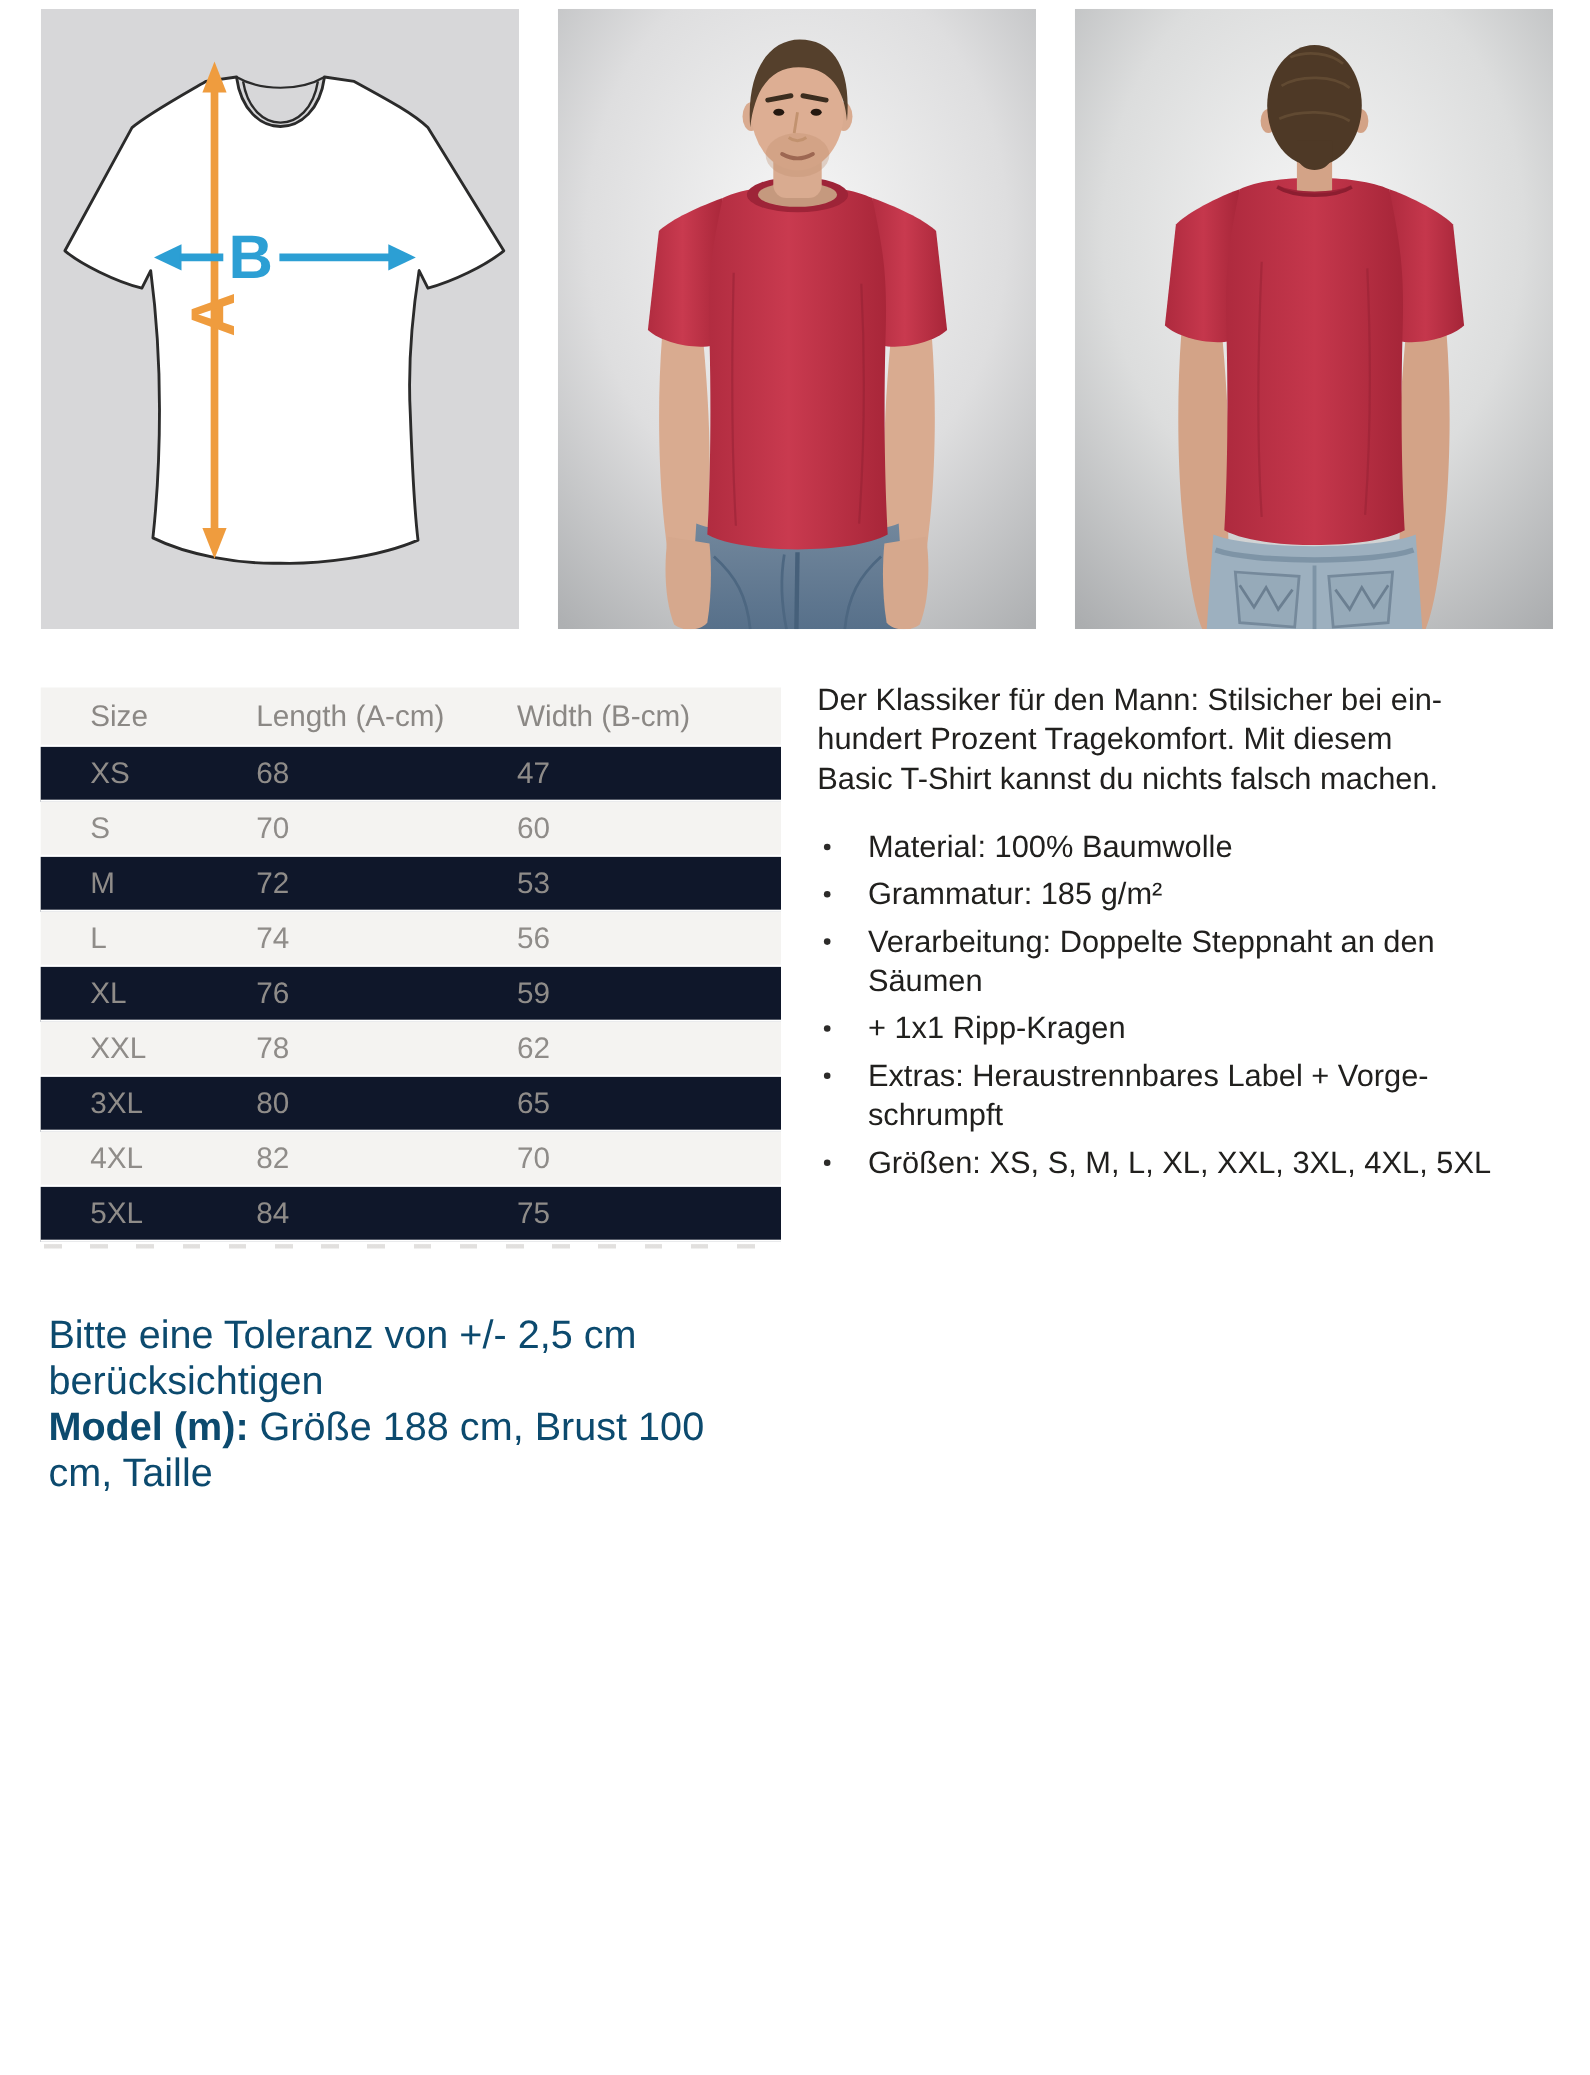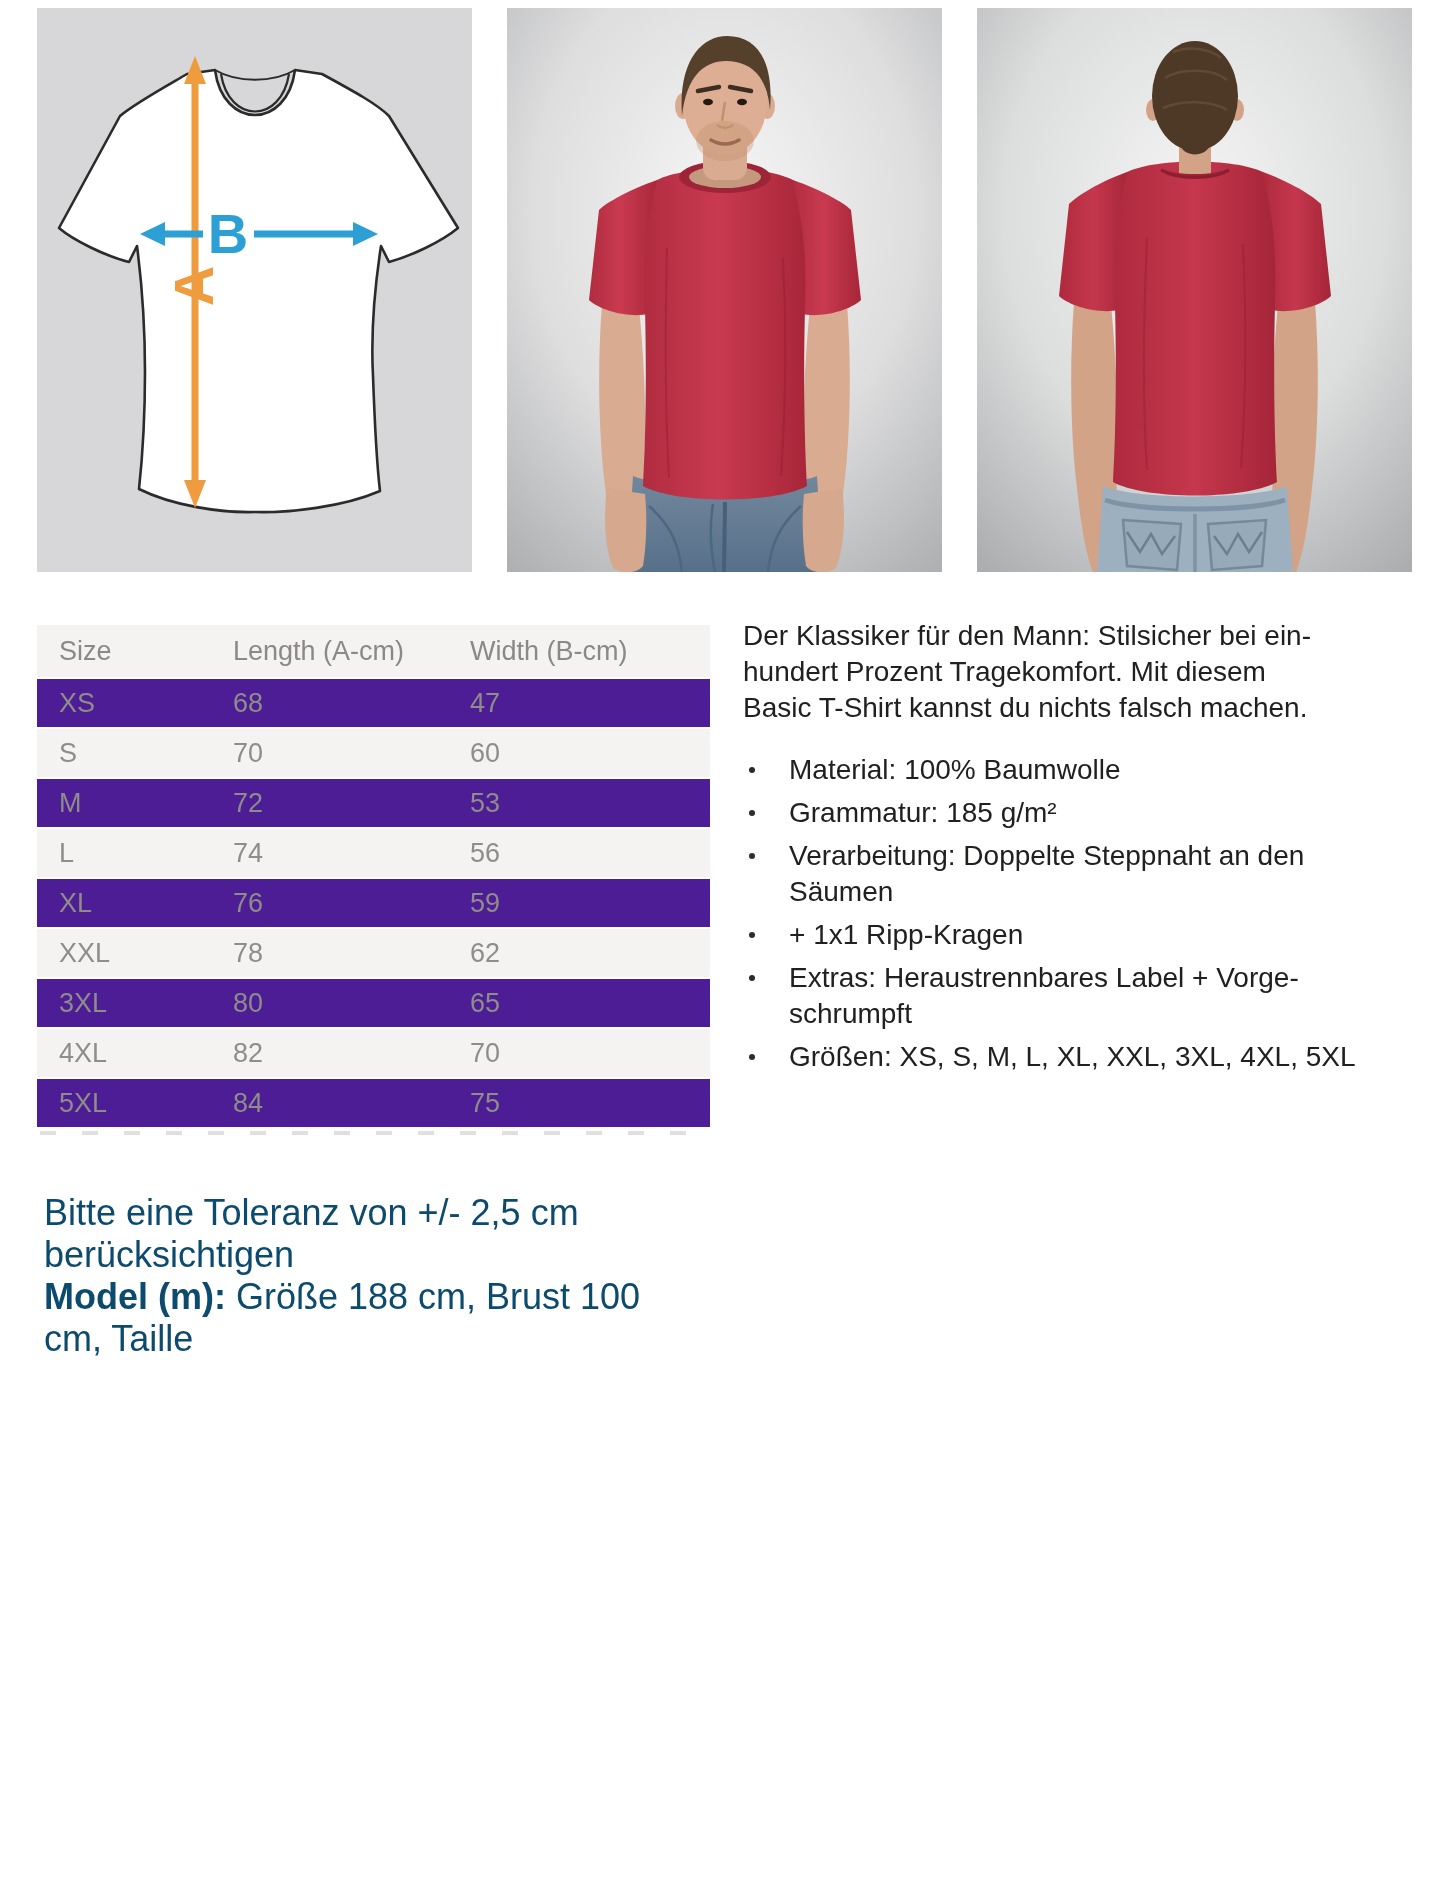--- a/index.html
+++ b/index.html
@@ -4,23 +4,23 @@
 <style>
   html,body{margin:0;padding:0;background:#ffffff;}
   body{width:1445px;height:1886px;position:relative;font-family:"Liberation Sans","DejaVu Sans",sans-serif;color:#21201e;}
   
   .imgbox{position:absolute;top:8px;width:435px;height:564px;overflow:hidden;}
   .imgbox svg{display:block;width:435px;height:564px;}
   
   .sizetable{position:absolute;left:37px;top:625px;width:673px;}
   .trow{display:flex;height:50px;border-bottom:2px solid #ffffff;box-sizing:border-box;align-items:center;font-size:27px;color:#8f8c89;}
   .trow.head{height:54px;background:#f4f3f1;color:#8b8885;}
-  .trow.odd{background:#4c1d95;}
+  .trow.odd{background:#0f172a;}
   .trow.even{background:#f4f3f1;}
-  .c1{width:163px;padding-left:22px;box-sizing:border-box;}
+  .c1{width:163px;padding-left:45px;box-sizing:border-box;}
   .c2{width:237px;padding-left:33px;box-sizing:border-box;}
   .c3{width:240px;padding-left:33px;box-sizing:border-box;}
   .ghost{position:absolute;left:40px;top:1131px;width:655px;height:4px;opacity:.8;
          background:repeating-linear-gradient(90deg,#dad8d6 0 16px,transparent 16px 42px);}
   
   .notes{position:absolute;left:44px;top:1192px;width:600px;font-size:36px;line-height:42px;color:#0c4a6e;}
   .notes b{font-weight:700;}
   
   .desc{position:absolute;left:743px;top:618px;width:690px;font-size:28px;line-height:36px;color:#21201e;}
   .desc .iline{white-space:nowrap;}

